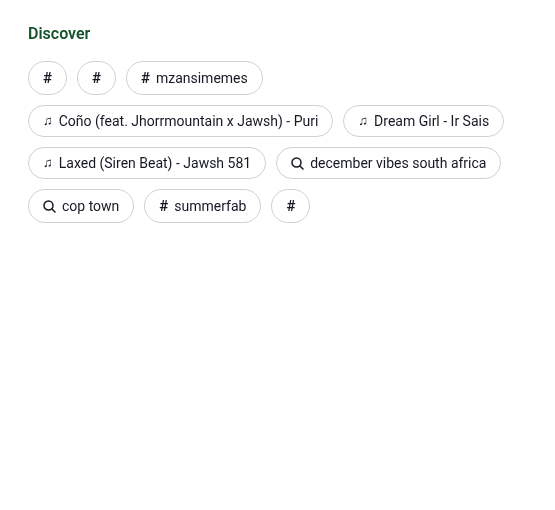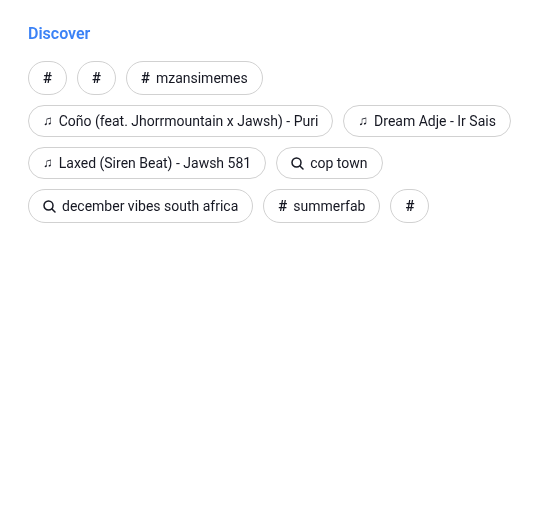--- a/index.html
+++ b/index.html
@@ -12,21 +12,21 @@
       font-family: -apple-system, BlinkMacSystemFont, 'Segoe UI', Roboto, sans-serif;
       background: #fff;
       width: 555px;
       min-height: 510px;
       padding: 24px 28px;
     }
 
     .discover-title {
       font-size: 16px;
       font-weight: 600;
-      color: #3b82f6;
+      color: #14532d;
       margin-bottom: 18px;
     }
 
     .tags-container {
       display: flex;
       flex-wrap: wrap;
       gap: 10px;
     }
 
     .tag-pill {
@@ -79,43 +79,43 @@
       <div class="tag-pill">
         <span class="icon hashtag-icon">#</span>
         <span>mzansimemes</span>
       </div>
       <div class="tag-pill">
         <span class="icon music-icon" style="font-family: serif;">♫</span>
         <span>Coño (feat. Jhorrmountain x Jawsh) - Puri</span>
       </div>
       <div class="tag-pill">
         <span class="icon music-icon" style="font-family: serif;">♫</span>
-        <span>Dream Adje - Ir Sais</span>
+        <span>Dream Girl - Ir Sais</span>
       </div>
       <div class="tag-pill">
         <span class="icon music-icon" style="font-family: serif;">♫</span>
         <span>Laxed (Siren Beat) - Jawsh 581</span>
       </div>
       <div class="tag-pill">
         <span class="icon search-icon" style="font-size:12px;">
         <svg width="13" height="13" viewBox="0 0 13 13" fill="none" xmlns="http://www.w3.org/2000/svg">
           <circle cx="5.5" cy="5.5" r="4.5" stroke="#161823" stroke-width="1.5"></circle>
           <line x1="9" y1="9" x2="12" y2="12" stroke="#161823" stroke-width="1.5" stroke-linecap="round"></line>
         </svg>
       </span>
-        <span>cop town</span>
+        <span>december vibes south africa</span>
       </div>
       <div class="tag-pill">
         <span class="icon search-icon" style="font-size:12px;">
         <svg width="13" height="13" viewBox="0 0 13 13" fill="none" xmlns="http://www.w3.org/2000/svg">
           <circle cx="5.5" cy="5.5" r="4.5" stroke="#161823" stroke-width="1.5"></circle>
           <line x1="9" y1="9" x2="12" y2="12" stroke="#161823" stroke-width="1.5" stroke-linecap="round"></line>
         </svg>
       </span>
-        <span>december vibes south africa</span>
+        <span>cop town</span>
       </div>
       <div class="tag-pill">
         <span class="icon hashtag-icon">#</span>
         <span>summerfab</span>
       </div>
       <div class="tag-pill">
         <span class="icon hashtag-icon">#</span>
       </div>
     </div>
 </div>

